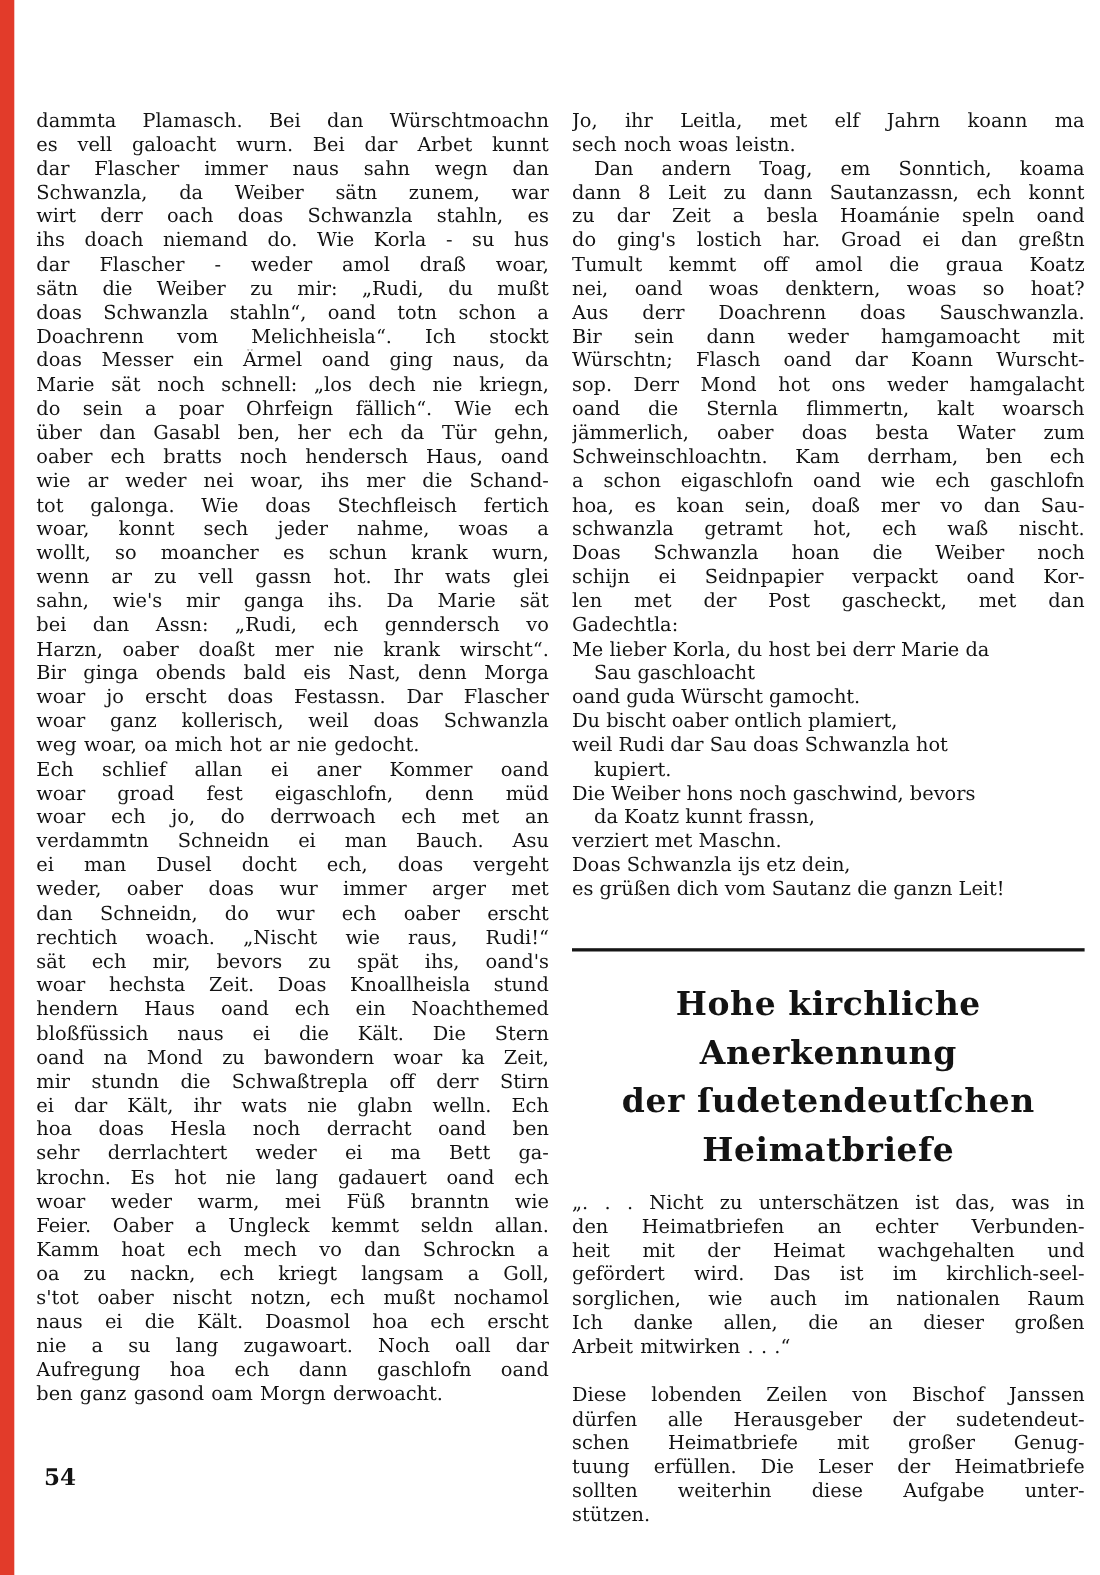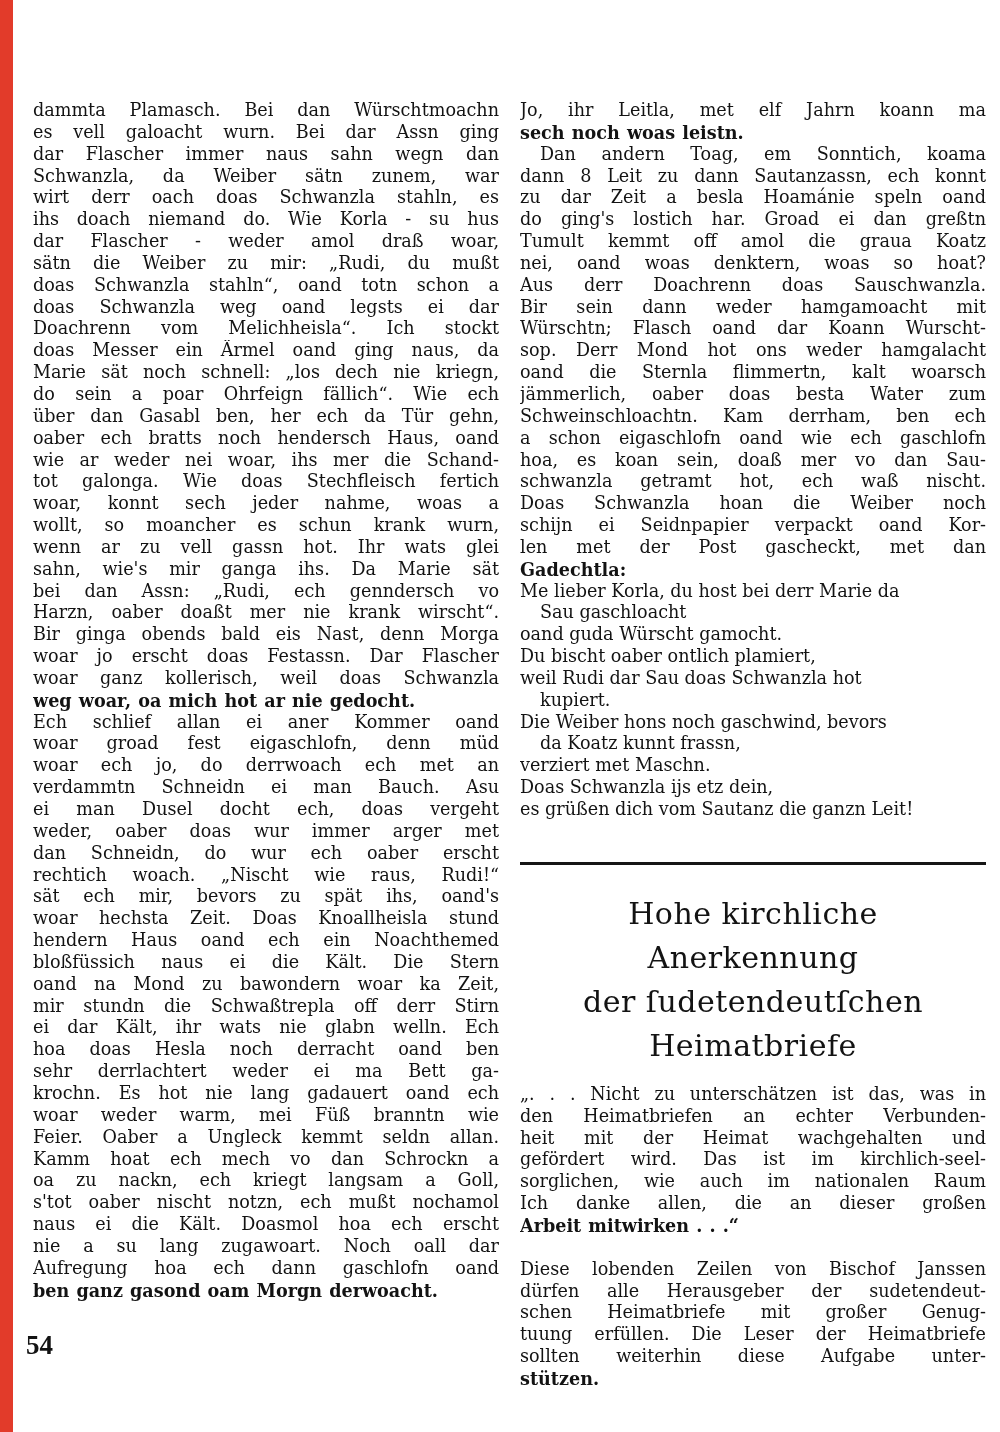--- a/index.html
+++ b/index.html
@@ -16,58 +16,57 @@
   .col{
     position:absolute;top:100px;width:466px;
     font-size:17.6px;line-height:21.85px;
   }
   .col-left{left:33px;}
   .col-right{left:520px;}
   .para .jline{
     text-align:justify;text-align-last:justify;
     word-spacing:1px;
   }
-  .para .jline:last-child{text-align-last:left;font-weight:bold;}
+  .para .jline:last-child{text-align-last:left;}
   .jline{white-space:normal;overflow:hidden;}
   .ind{padding-left:20px;}
   .poem .jline{text-align:right;text-align-last:left;}
   .divider{
     height:3px;background:#161616;border:none;
     margin:41px 0 0 0;width:466px;
   }
   .article-title{
     margin-top:27px;
-    font-weight:normal;font-size:30px;line-height:44px;
+    font-weight:bold;font-size:30px;line-height:44px;
     letter-spacing:0.5px;
   }
   .article-title .jline{text-align:center;text-align-last:center;}
   .quote{margin-top:16px;}
   .article-body{margin-top:22px;}
   .page-number{
-    position:absolute;left:26px;top:1330px;
-    font-weight:bold;font-size:27px;font-family:Liberation Serif, serif;
+    position:absolute;left:40px;top:1330px;
+    font-weight:bold;font-size:21px;
   }
 </style>
 </head>
 <body>
 
 <div class="edge-band" style="background: rgb(226, 59, 42);"></div>
 
 <div class="col col-left">
   <div class="para">
       <div class="jline">dammta Plamasch. Bei dan Würschtmoachn</div>
-      <div class="jline">es vell galoacht wurn. Bei dar Assn ging</div>
+      <div class="jline">es vell galoacht wurn. Bei dar Arbet kunnt</div>
       <div class="jline">dar Flascher immer naus sahn wegn dan</div>
       <div class="jline">Schwanzla, da Weiber sätn zunem, war</div>
       <div class="jline">wirt derr oach doas Schwanzla stahln, es</div>
       <div class="jline">ihs doach niemand do. Wie Korla - su hus</div>
       <div class="jline">dar Flascher - weder amol draß woar,</div>
       <div class="jline">sätn die Weiber zu mir: „Rudi, du mußt</div>
       <div class="jline">doas Schwanzla stahln“, oand totn schon a</div>
-      <div class="jline">doas Schwanzla weg oand legsts ei dar</div>
       <div class="jline">Doachrenn vom Melichheisla“. Ich stockt</div>
       <div class="jline">doas Messer ein Ärmel oand ging naus, da</div>
       <div class="jline">Marie sät noch schnell: „los dech nie kriegn,</div>
       <div class="jline">do sein a poar Ohrfeign fällich“. Wie ech</div>
       <div class="jline">über dan Gasabl ben, her ech da Tür gehn,</div>
       <div class="jline">oaber ech bratts noch hendersch Haus, oand</div>
       <div class="jline">wie ar weder nei woar, ihs mer die Schand-</div>
       <div class="jline">tot galonga. Wie doas Stechfleisch fertich</div>
       <div class="jline">woar, konnt sech jeder nahme, woas a</div>
       <div class="jline">wollt, so moancher es schun krank wurn,</div>

